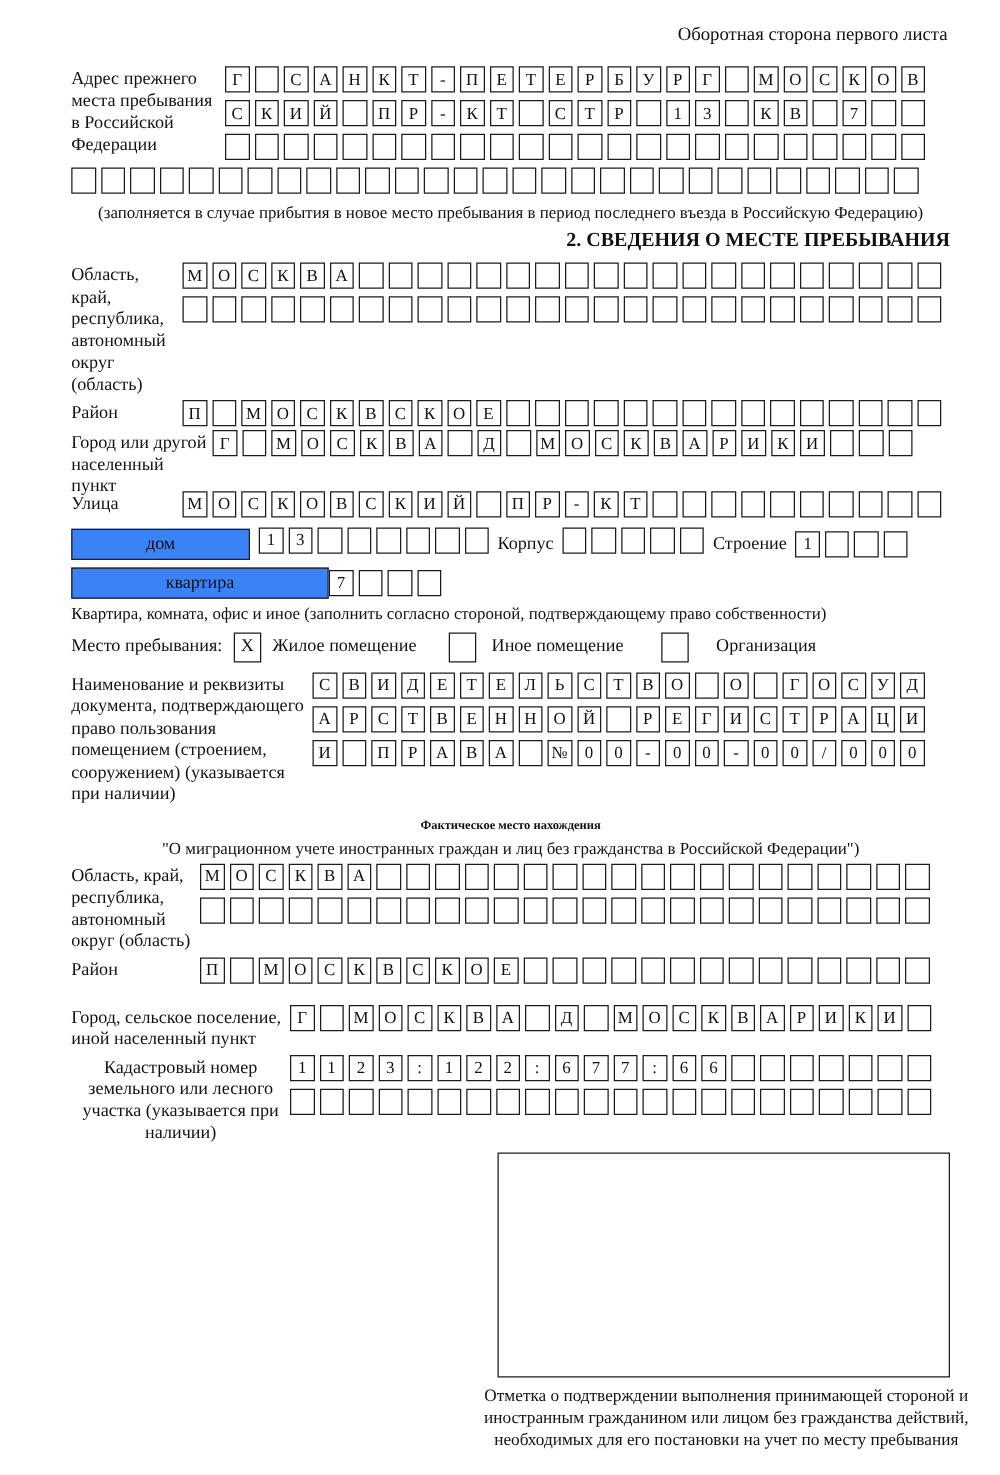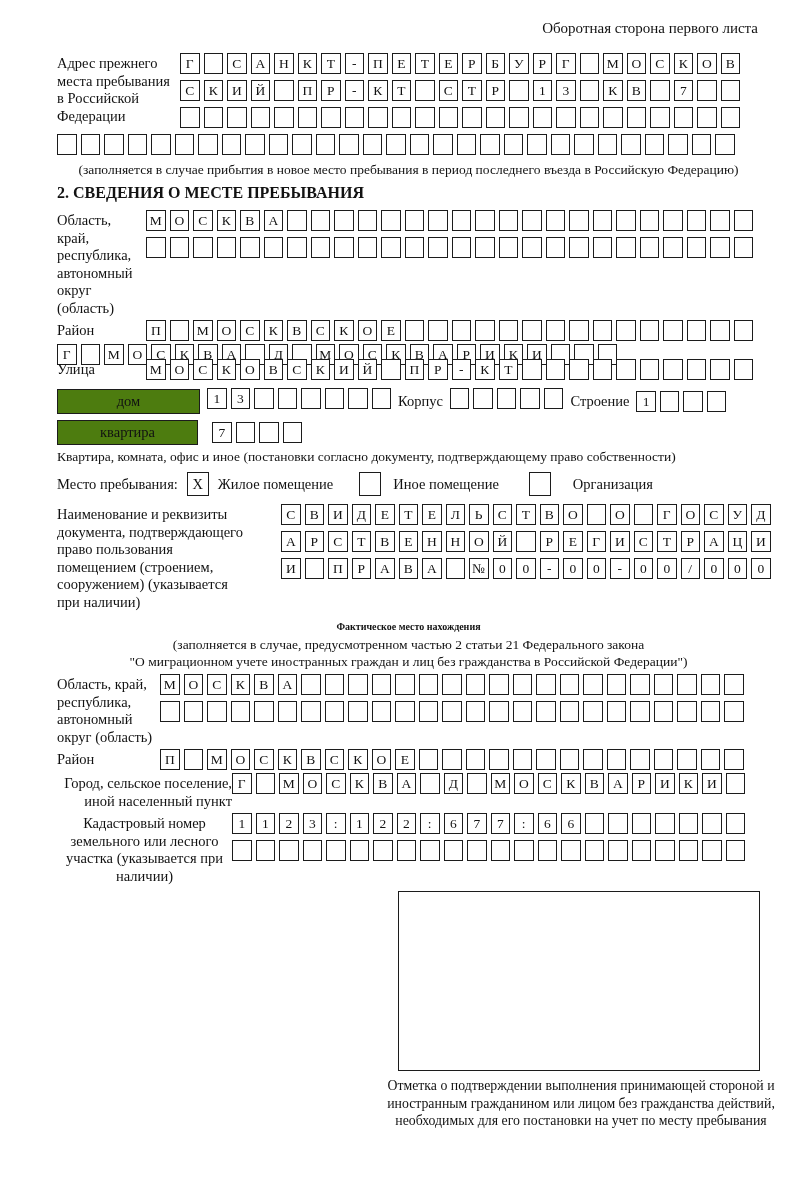--- a/index.html
+++ b/index.html
@@ -13,26 +13,26 @@
   .lw-city2{width:113px;}
   .lw-s3{width:103px;}
   .lw-s3wide{width:175px;}
   .lw-doc{width:193px;}
   .rows{display:flex;flex-direction:column;}
   .cellrow{display:flex;gap:4px;margin-bottom:6px;}
   .cellrow:last-child{margin-bottom:0;}
   .cell{flex:none;width:19.5px;height:21px;box-sizing:border-box;border:1.6px solid #1c1c1c;display:flex;align-items:center;justify-content:center;font-size:13.5px;background:#fff;}
   .note{font-size:13.5px;line-height:17px;}
   .center{text-align:center;}
-  .h2{font-weight:bold;text-align:left;font-size:16px;margin:6px 0 8px 0;}
+  .h2{font-weight:bold;text-align:right;font-size:16px;margin:6px 0 8px 0;}
   .h3{font-weight:bold;text-align:center;font-size:10px;margin:10px 0 4px 0;}
   .inlinerow{display:flex;align-items:center;}
-  .boxlabel{flex:none;box-sizing:border-box;border:1.6px solid #1c1c1c;height:25px;display:flex;align-items:center;justify-content:center;font-size:14.5px;background:#4d7c0f;}
+  .boxlabel{flex:none;box-sizing:border-box;border:1.6px solid #1c1c1c;height:25px;display:flex;align-items:center;justify-content:center;font-size:14.5px;background:#3b82f6;}
   .bl-dom{width:143px;margin-right:7px;}
-  .bl-kv{width:141px;margin-right:14px;}
+  .bl-kv{width:206px;margin-right:0;}
   .inl{font-size:14.5px;margin:0 7px;}
   .cb{flex:none;width:22px;height:24px;box-sizing:border-box;border:1.7px solid #1c1c1c;display:flex;align-items:center;justify-content:center;font-size:14.5px;background:#fff;}
   .opt{font-size:14.5px;}
   .stampbox{box-sizing:border-box;margin:6px 0 0 341px;width:362px;height:180px;border:1.7px solid #1c1c1c;background:#fff;}
   .caption{margin:6px 0 0 330px;width:388px;text-align:center;font-size:13.8px;line-height:17.5px;}
 </style>
 </head>
 <body>
 
 <div class="page">
@@ -245,20 +245,21 @@
         <span class="cell"></span>
         <span class="cell"></span>
         <span class="cell"></span>
         <span class="cell"></span>
         <span class="cell"></span>
         <span class="cell"></span>
       </div>
   </div>
 
   <div class="field" style="margin-top:3px;margin-bottom:-9px;">
+    <div class="lab lw-city2">Город или другой населенный пункт</div>
     <div class="cellrow">
         <span class="cell">Г</span>
         <span class="cell"></span>
         <span class="cell">М</span>
         <span class="cell">О</span>
         <span class="cell">С</span>
         <span class="cell">К</span>
         <span class="cell">В</span>
         <span class="cell">А</span>
         <span class="cell"></span>
@@ -343,33 +344,33 @@
 
   <div class="inlinerow" style="margin-top:5px;">
     <div class="boxlabel bl-kv">квартира</div>
     <div class="cellrow">
         <span class="cell">7</span>
         <span class="cell"></span>
         <span class="cell"></span>
         <span class="cell"></span>
       </div>
   </div>
-  <div class="note" style="margin-top:3px;">Квартира, комната, офис и иное (постановки согласно документу, подтверждающему право собственности)</div>
+  <div class="note" style="margin-top:3px;">Квартира, комната, офис и иное (заполнить согласно стороной, подтверждающему право собственности)</div>
 
   <div class="inlinerow" style="margin-top:7px;">
     <span class="opt" style="margin-right:9px;">Место пребывания:</span>
     <span class="cb">X</span>
     <span class="opt" style="margin:0 26px 0 9px;">Жилое помещение</span>
     <span class="cb"></span>
     <span class="opt" style="margin:0 30px 0 12px;">Иное помещение</span>
     <span class="cb"></span>
     <span class="opt" style="margin-left:22px;">Организация</span>
   </div>
 
-  <div class="field" style="margin-top:8px;gap:31px;">
+  <div class="field" style="margin-top:8px;">
     <div class="lab lw-doc">Наименование и реквизиты документа, подтверждающего право пользования помещением (строением, сооружением) (указывается при наличии)</div>
     <div class="rows">
       <div class="cellrow">
           <span class="cell">С</span>
           <span class="cell">В</span>
           <span class="cell">И</span>
           <span class="cell">Д</span>
           <span class="cell">Е</span>
           <span class="cell">Т</span>
           <span class="cell">Е</span>
@@ -431,21 +432,20 @@
           <span class="cell">0</span>
           <span class="cell">/</span>
           <span class="cell">0</span>
           <span class="cell">0</span>
           <span class="cell">0</span>
         </div>
     </div>
   </div>
 
   <div class="h3">Фактическое место нахождения</div>
-  <div class="note center">(заполняется в случае, предусмотренном частью 2 статьи 21 Федерального закона</div>
   <div class="note center">"О миграционном учете иностранных граждан и лиц без гражданства в Российской Федерации")</div>
 
   <div class="field" style="margin-top:4px;">
     <div class="lab lw-s3">Область, край, республика, автономный округ (область)</div>
     <div class="rows">
       <div class="cellrow">
           <span class="cell">М</span>
           <span class="cell">О</span>
           <span class="cell">С</span>
           <span class="cell">К</span>
@@ -525,21 +525,21 @@
         <span class="cell"></span>
         <span class="cell"></span>
         <span class="cell"></span>
         <span class="cell"></span>
         <span class="cell"></span>
         <span class="cell"></span>
         <span class="cell"></span>
       </div>
   </div>
 
-  <div class="field" style="margin-top:3px;margin-bottom:-9px;text-align:right;">
+  <div class="field" style="margin-top:17px;margin-bottom:-9px;">
     <div class="lab lw-s3wide">Город, сельское поселение, иной населенный пункт</div>
     <div class="cellrow">
         <span class="cell">Г</span>
         <span class="cell"></span>
         <span class="cell">М</span>
         <span class="cell">О</span>
         <span class="cell">С</span>
         <span class="cell">К</span>
         <span class="cell">В</span>
         <span class="cell">А</span>

